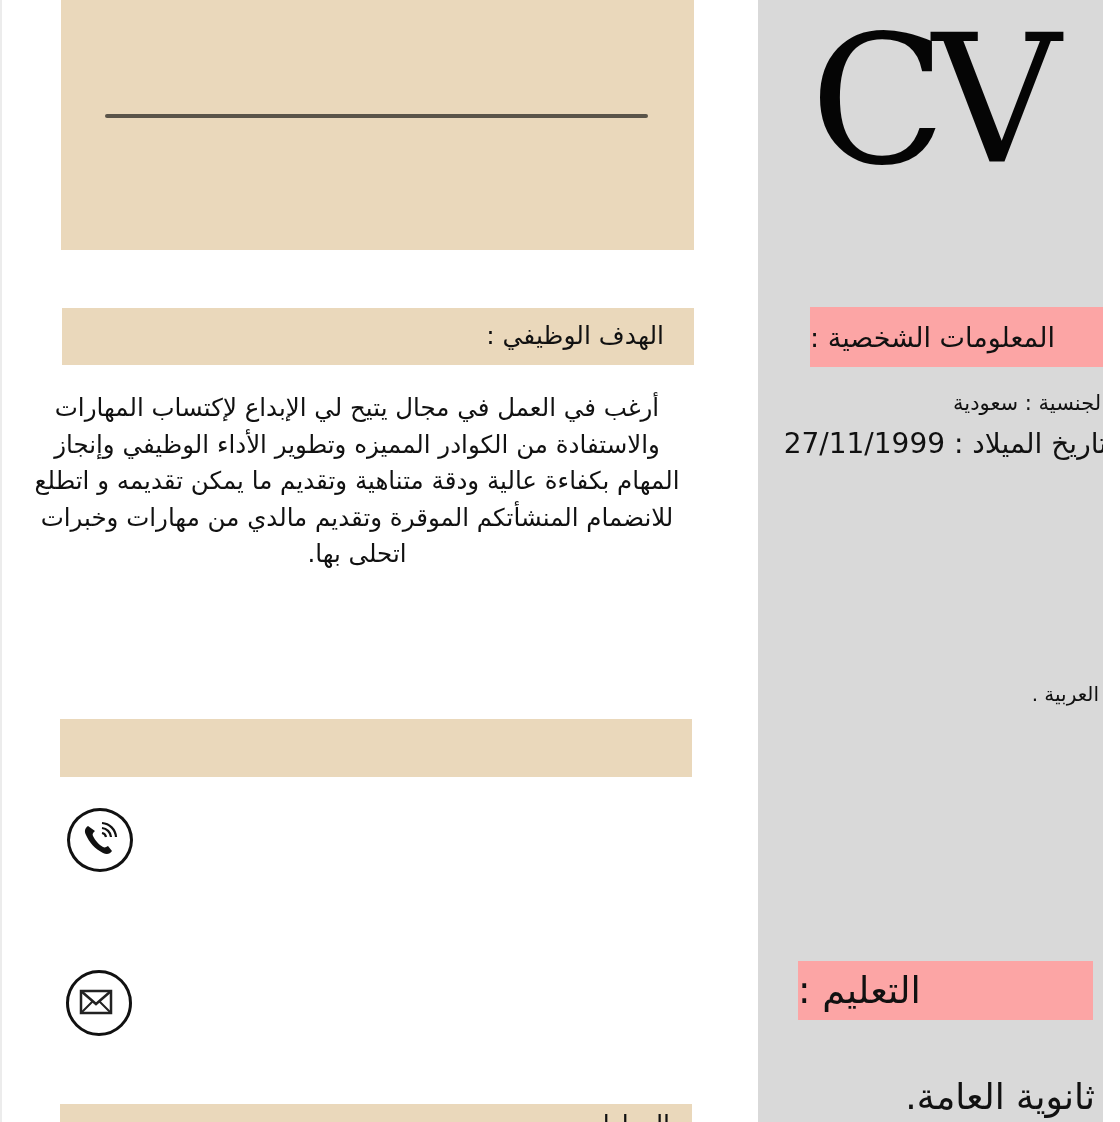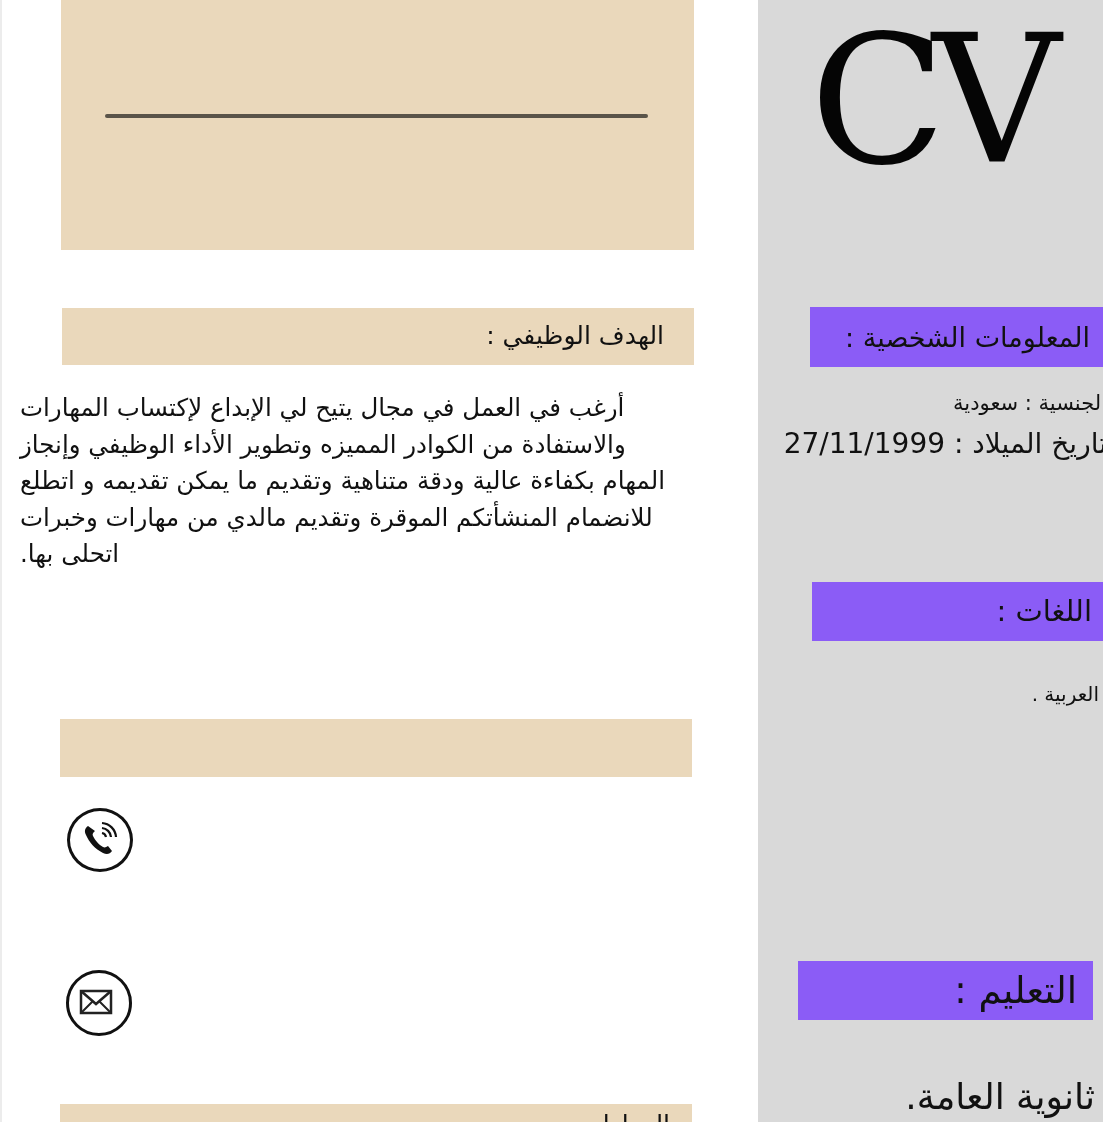--- a/index.html
+++ b/index.html
@@ -32,21 +32,21 @@
 
     .bar-title {
       position: absolute; direction: rtl; font-size: 25px; line-height: 1; white-space: nowrap;
       font-family: "DejaVu Sans", sans-serif;
     }
     .objective-title { right: 30px; top: 15px; }
     .skills-title { right: 22px; top: 8px; }
 
     .objective-text {
       position: absolute; left: 20px; top: 390px; width: 674px;
-      direction: rtl; text-align: left;
+      direction: rtl; text-align: center;
       font-size: 24.5px; line-height: 36.5px;
       font-family: "DejaVu Sans", sans-serif;
     }
 
     .contact-icon {
       position: absolute; width: 66px; height: 66px; border: 3px solid #111; border-radius: 50%;
       display: flex; align-items: center; justify-content: center; background: #fff;
     }
     .phone-icon { left: 67px; top: 808px; height: 64px; }
     .mail-icon { left: 66px; top: 970px; }
@@ -63,24 +63,25 @@
       position: absolute; left: 758px; top: 0; width: 385px; height: 1122px;
       background: #D9D9D9;
       padding-left: 37px;
     }
     .cv-title {
       position: absolute; left: 52px; top: 12px; width: 300px;
       font-family: "DejaVu Serif", serif; font-size: 178px; line-height: 1;
       letter-spacing: -14px; color: #050505;
     }
     .side-label {
-      position: absolute; background: #8b5cf6; direction: rtl;
+      position: absolute; background: #fca5a5; direction: rtl;
       font-size: 27px; line-height: 1; padding-right: 16px;
       display: flex; align-items: center;
       font-family: "DejaVu Sans", sans-serif;
+      justify-content: flex-end;
     }
     .personal-label { left: 52px; top: 307px; width: 296px; height: 60px; }
     .languages-label { left: 54px; top: 582px; width: 296px; height: 59px; font-size: 29px; }
     .education-label { left: 40px; top: 961px; width: 295px; height: 59px; font-size: 37px; }
 
     .side-text {
       position: absolute; direction: rtl; text-align: right; white-space: nowrap;
       font-family: "DejaVu Sans", sans-serif;
     }
     .nationality { right: 36px; top: 391px; font-size: 21px; }
@@ -134,23 +135,20 @@
 
 <div class="sidebar">
   <div class="cv-title">CV</div>
 
   <div class="side-label personal-label">
     <span>المعلومات الشخصية :</span>
   </div>
   <div class="side-text nationality">الجنسية : سعودية</div>
   <div class="side-text birthdate">تاريخ الميلاد : 27/11/1999</div>
 
-  <div class="side-label languages-label">
-    <span>اللغات :</span>
-  </div>
   <div class="side-text language-item">العربية .</div>
 
   <div class="side-label education-label">
     <span>التعليم :</span>
   </div>
   <div class="side-text education-item">ثانوية العامة.</div>
 </div>
 
 <div class="right-edge"></div>
 

